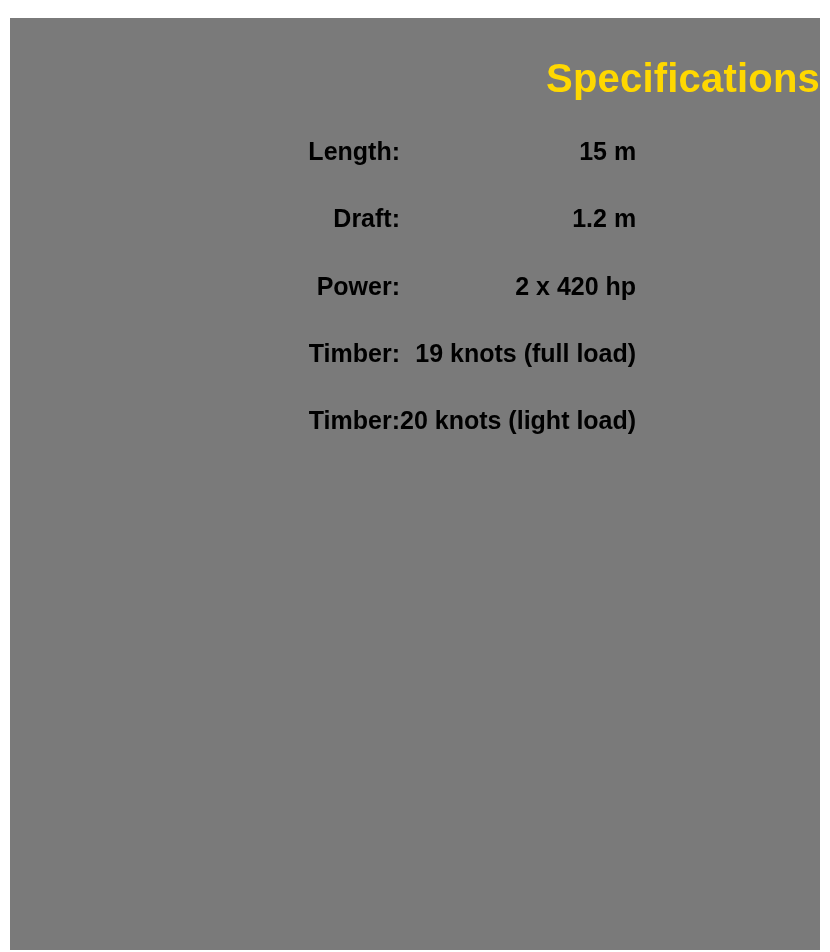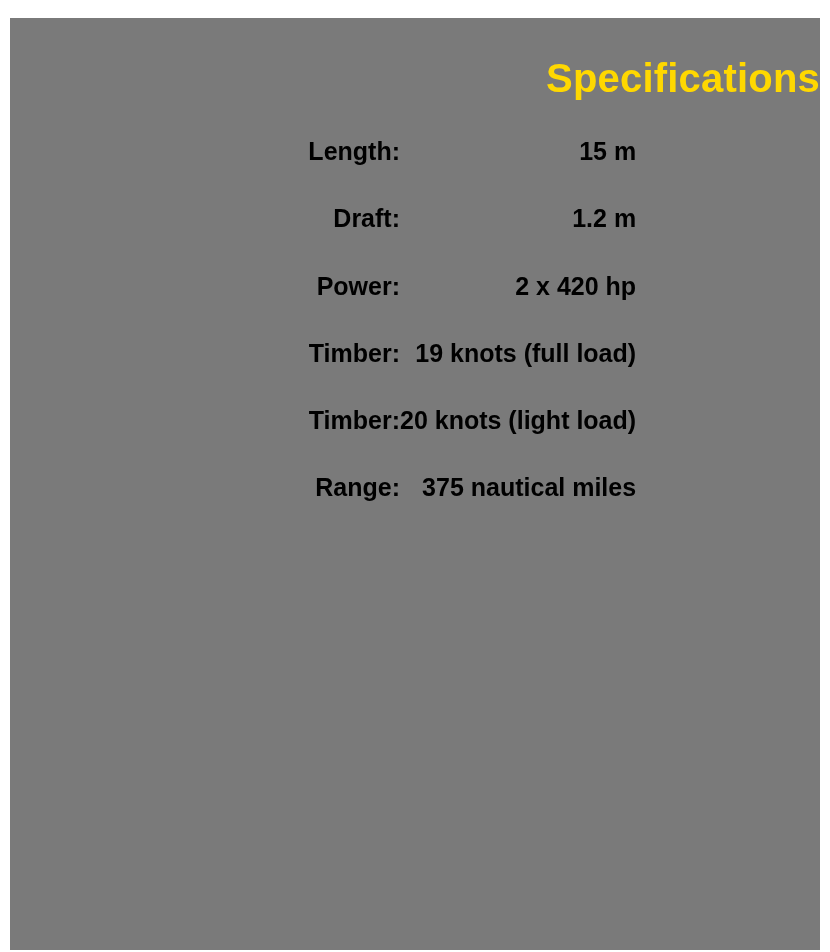--- a/index.html
+++ b/index.html
@@ -73,19 +73,15 @@
           <td class="spec-value">2 x 420 hp</td>
         </tr>
         <tr>
           <td class="spec-label">Timber:</td>
           <td class="spec-value">19 knots (full load)</td>
         </tr>
         <tr>
           <td class="spec-label">Timber:</td>
           <td class="spec-value">20 knots (light load)</td>
         </tr>
-        <tr>
-          <td class="spec-label">Range:</td>
-          <td class="spec-value">375 nautical miles</td>
-        </tr>
       </tbody>
   </table>
 </div>
 
 </body></html>

